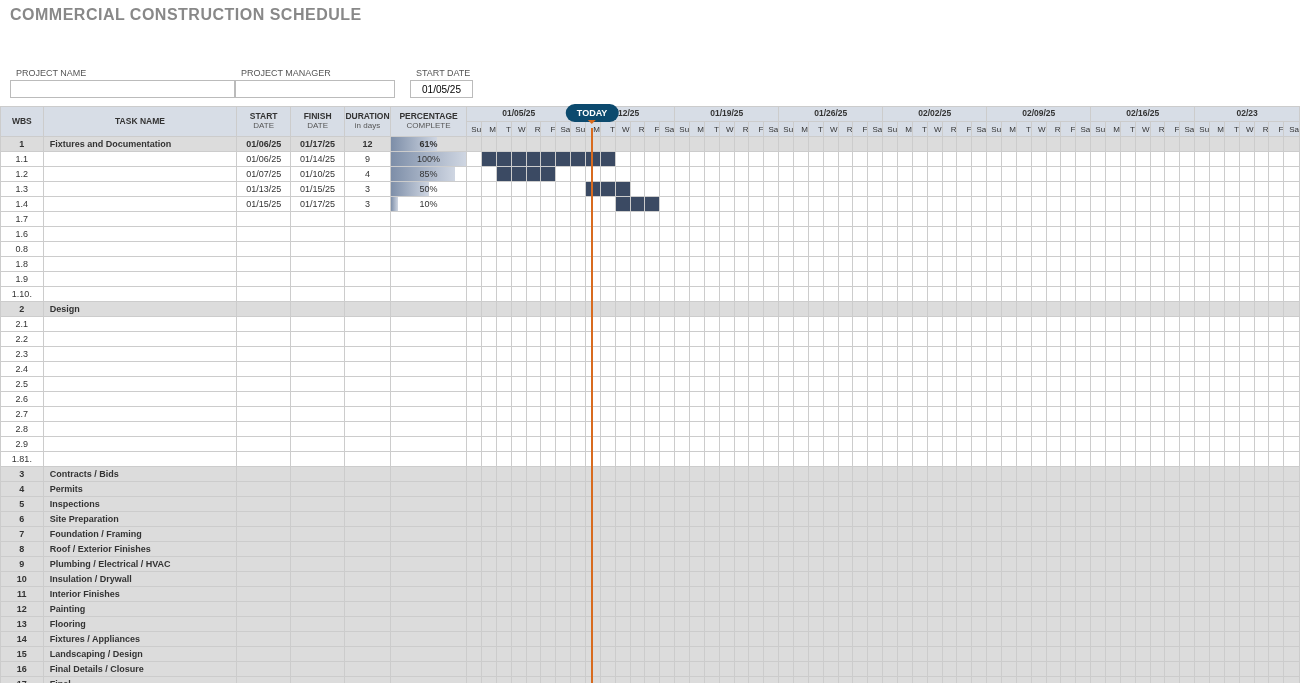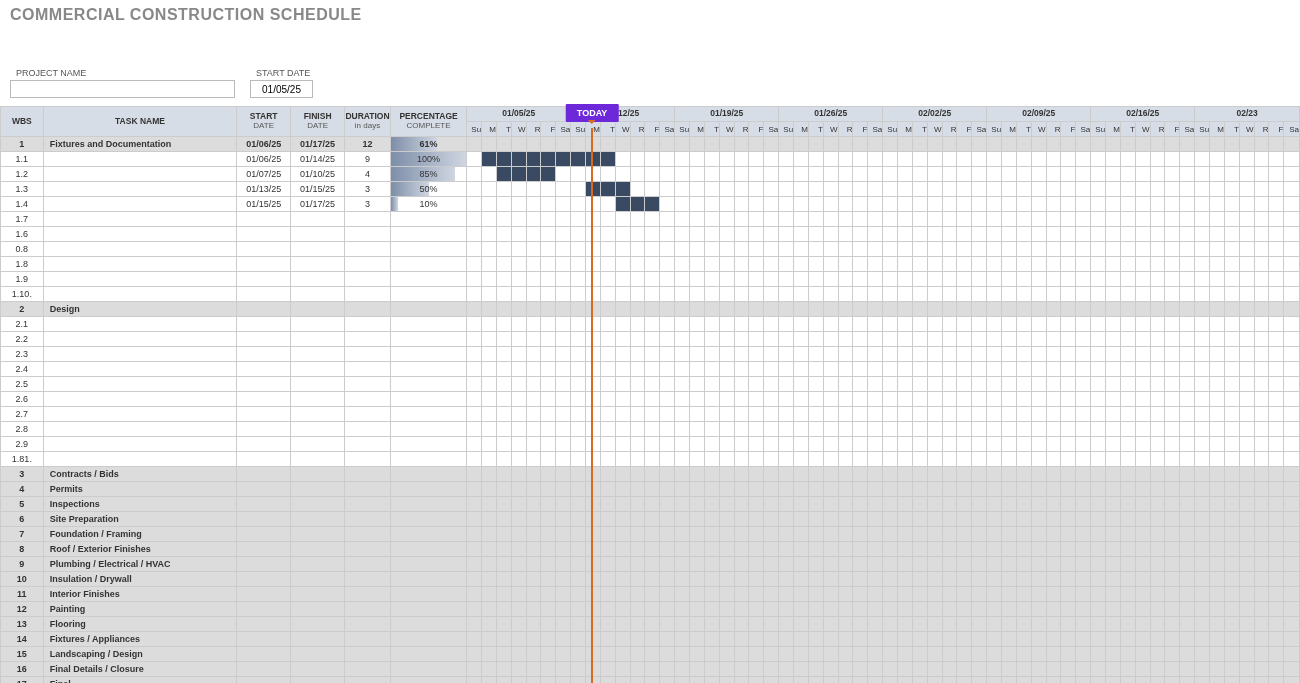--- a/index.html
+++ b/index.html
@@ -94,26 +94,26 @@
     background: linear-gradient(to right,#7d8ea8,#cfd6e2);
   }
   td.pct-cell .txt { position:relative; z-index:1; font-size:9px;}
   td.gantt-bar { background:#3b4a63 !important; }
 
   
   .today-flag {
     position:absolute;
     top:-2px;
     transform: translateX(-50%);
-    background:#6d28d9;
+    background:#0c4a6e;
     color:#fff;
     font-size:9px;
     font-weight:bold;
     padding:4px 11px;
-    border-radius:1px;
+    border-radius:9px;
     z-index:5;
   }
   .today-flag::after {
     content:'';
     position:absolute;
     left:50%; bottom:-6px;
     transform:translateX(-50%);
     border:4px solid transparent;
     border-top-color:#d86b1f;
   }
@@ -127,20 +127,24 @@
 </style>
 </head>
 <body>
 
 <div class="title">COMMERCIAL CONSTRUCTION SCHEDULE</div>
 
 <div class="meta-row">
   <div class="meta-group">
     <span class="meta-label">PROJECT NAME</span>
     <input class="meta-input pn" value="" style="">
+  </div>
+  <div class="meta-group">
+    <span class="meta-label">PROJECT MANAGER</span>
+    <input class="meta-input pm" value="" style="">
   </div>
   <div class="meta-group" style="margin-left:15px;">
     <span class="meta-label">START DATE</span>
     <input class="meta-input sd" value="01/05/25" style="">
   </div>
 </div>
 
 <div class="grid-wrap" id="grid-wrap">
   <div class="today-flag" id="today-flag" style="left: 592.1px;">TODAY</div>
   <div class="today-line" id="today-line" style="left: 591.1px; height: 640px;"></div>

